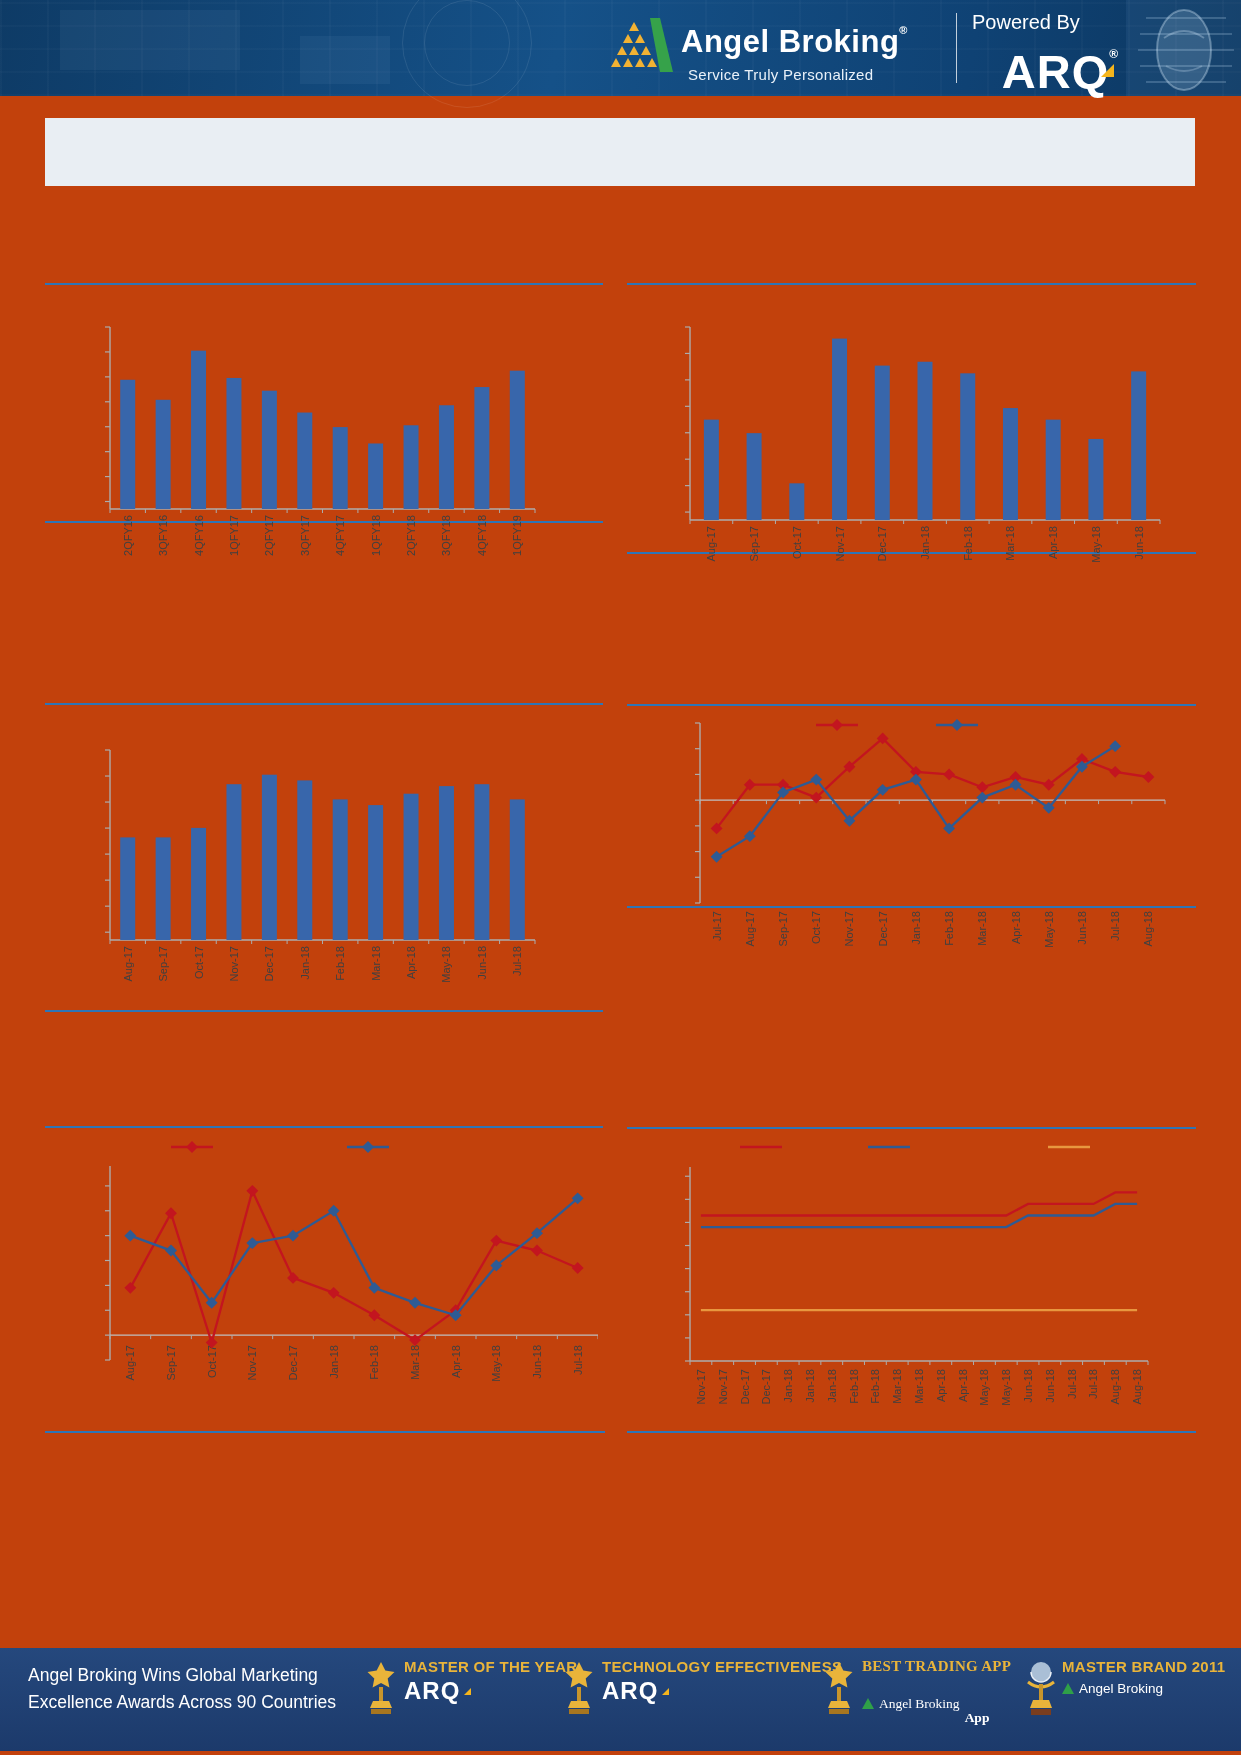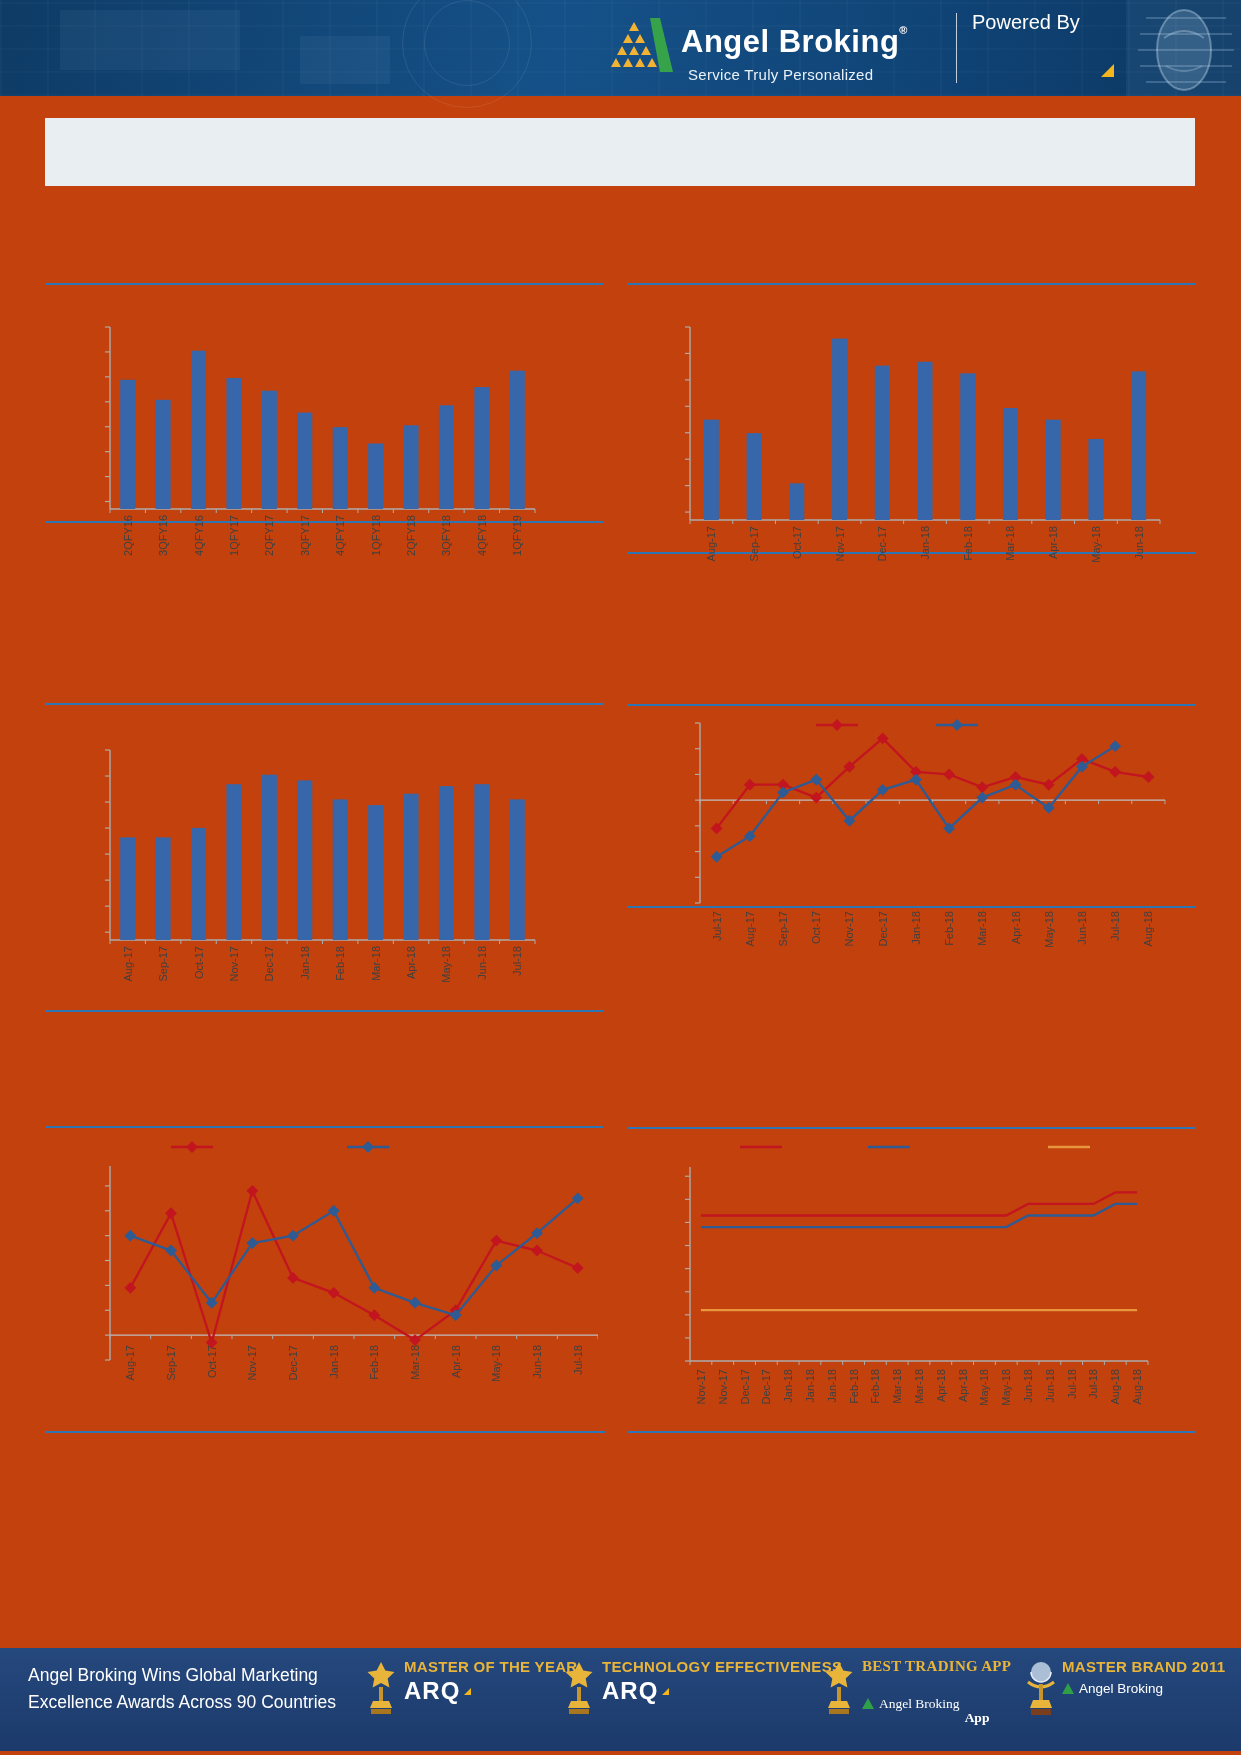--- a/index.html
+++ b/index.html
@@ -64,20 +64,21 @@
       <polygon points="6,42 11,51 1,51" fill="#f2b233"></polygon>
       <polygon points="18,42 23,51 13,51" fill="#f2b233"></polygon>
       <polygon points="30,42 35,51 25,51" fill="#f2b233"></polygon>
       <polygon points="42,42 47,51 37,51" fill="#f2b233"></polygon>
     </svg>
 
     <div class="brand"><span>Angel Broking</span><sup>®</sup></div>
     <div class="tagline">Service Truly Personalized</div>
     <div class="vdiv"></div>
     <div class="pwr">Powered By</div>
+    <div class="arq"><span>ARQ</span><sup>®</sup></div>
     <div class="arqnotch"></div>
 
     <svg class="headimg" viewBox="0 0 115 96">
       <rect x="0" y="0" width="115" height="96" fill="rgba(120,170,215,0.10)"></rect>
       <ellipse cx="58" cy="50" rx="27" ry="40" fill="rgba(190,220,245,0.18)" stroke="rgba(220,240,255,0.35)" stroke-width="2"></ellipse>
       <path d="M38 38 q20 -14 40 0" fill="none" stroke="rgba(220,240,255,0.30)" stroke-width="2"></path>
       <path d="M40 66 q18 10 36 0" fill="none" stroke="rgba(220,240,255,0.25)" stroke-width="2"></path>
       <g stroke="rgba(200,228,250,0.22)" stroke-width="2">
         <line x1="20" y1="18" x2="100" y2="18"></line>
           <line x1="14" y1="34" x2="106" y2="34"></line>

